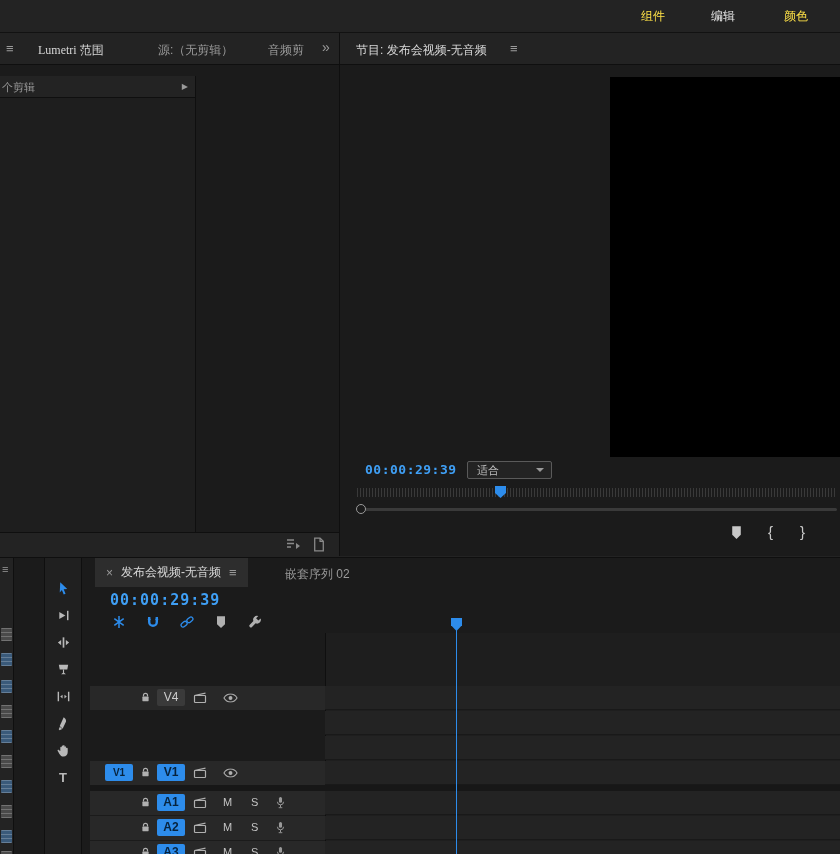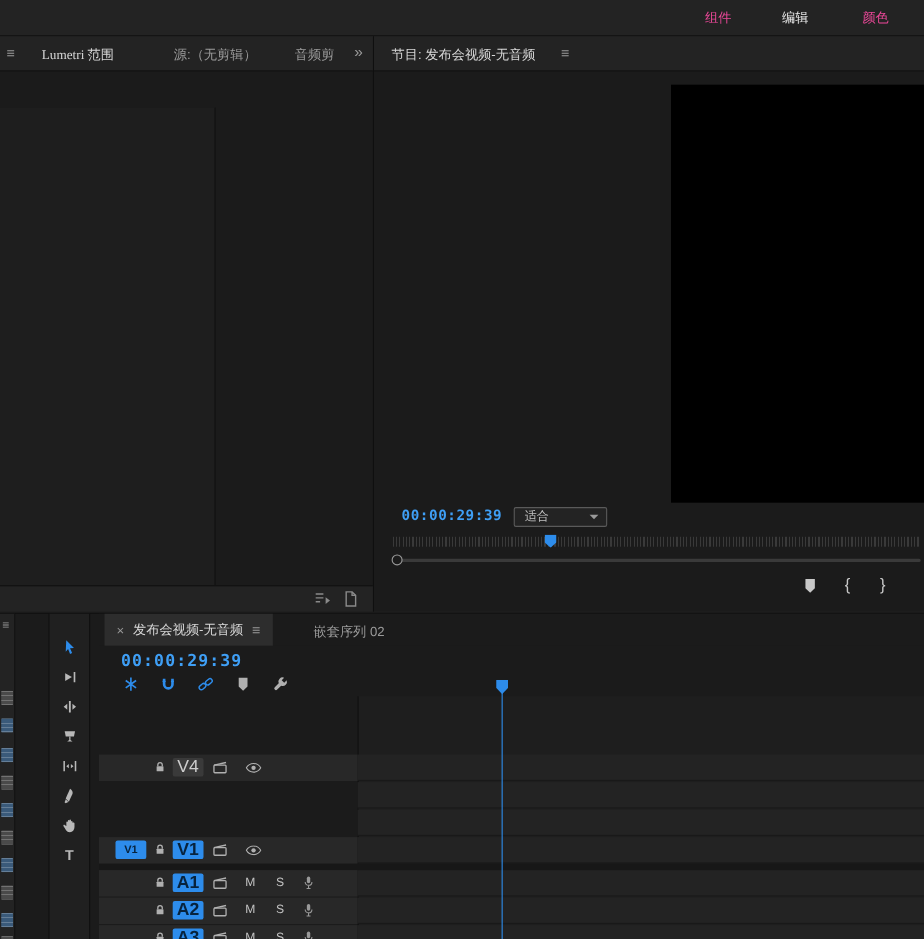--- a/index.html
+++ b/index.html
@@ -7,21 +7,21 @@
   .screen {
     position:relative; width:840px; height:854px; overflow:hidden;
     background:#232323; color:#c8c8c8;
     font-family:"Liberation Sans","DejaVu Sans",sans-serif; font-size:12px;
     user-select:none;
   }
   .mono { font-family:"DejaVu Sans Mono","Liberation Mono",monospace; }
 
   
   .top-bar { position:absolute; top:0; left:0; width:840px; height:33px; background:#232323; border-bottom:1px solid #121212; }
-  .ws-tab { position:absolute; top:8px; color:#ec4899; }
+  .ws-tab { position:absolute; top:8px; color:#fde047; }
   .ws-tab.active { color:#e9e9e9; }
 
   
   .left-panel { position:absolute; top:33px; left:0; width:340px; height:523px; background:#1b1b1b; border-right:1px solid #0f0f0f; }
   .lp-tabbar { position:absolute; top:0; left:0; right:0; height:32px; background:#232323; border-bottom:1px solid #0f0f0f; }
   .menu-glyph { color:#9a9a9a; font-size:13px; }
   .lp-menu { position:absolute; left:6px; top:8px; }
   .lp-tab { position:absolute; top:9px; color:#9a9a9a; white-space:nowrap; }
   .lp-tab.hot { color:#d8d8d8;font-family:Liberation Serif, serif; }
   .lp-overflow { position:absolute; left:322px; top:6px; color:#9a9a9a; font-size:14px; }
@@ -94,21 +94,21 @@
   .lanes-bg { position:absolute; left:235px; top:0; right:0; bottom:0; background:#1e1e1e; border-left:1px solid #0f0f0f; }
   .lrow { position:absolute; left:235px; right:0; height:24px; background:#232323; border-bottom:1px solid #191919; }
   .trow { position:absolute; left:0; width:235px; height:24px; background:#282828; }
   .av-div { position:absolute; left:0; right:0; top:152px; height:6px; background:#171717; }
 
   .lock { position:absolute; left:50px; top:6px; color:#b0b0b0; }
   .lock svg { width:11px; height:11px; display:block; }
   .srcpatch { position:absolute; left:15px; top:3px; width:28px; height:17px; border-radius:2px;
     background:#2d8ceb; color:#07233d; font-size:10px; font-weight:bold; text-align:center; line-height:17px; }
   .tname { position:absolute; left:67px; top:3px; width:28px; height:17px; border-radius:2px;
-    background:#3a3a3a; color:#cdcdcd; font-size:16px; text-align:center; line-height:17px; }
+    background:#3a3a3a; color:#cdcdcd; font-size:12px; text-align:center; line-height:17px; }
   .tname.on { background:#2d8ceb; color:#07233d; font-weight:bold; }
   .syncico { position:absolute; left:103px; top:6px; color:#b0b0b0; }
   .syncico svg { width:14px; height:12px; display:block; }
   .eyeico { position:absolute; left:133px; top:7px; color:#b0b0b0; }
   .eyeico svg { width:15px; height:10px; display:block; }
   .mbtn { position:absolute; left:133px; top:5px; font-size:11px; color:#c4c4c4; }
   .sbtn { position:absolute; left:161px; top:5px; font-size:11px; color:#c4c4c4; }
   .micico { position:absolute; left:186px; top:5px; color:#9a9a9a; }
   .micico svg { width:9px; height:13px; display:block; }
 
@@ -200,20 +200,24 @@
     <span class="ws-tab" style="left:784px">颜色</span>
   </header>
 
   <section class="left-panel">
     <div class="lp-tabbar">
       <span class="menu-glyph lp-menu">≡</span>
       <span class="lp-tab hot" style="left:38px">Lumetri 范围</span>
       <span class="lp-tab" style="left:158px">源:（无剪辑）</span>
       <span class="lp-tab" style="left:268px">音频剪</span>
       <span class="lp-overflow">»</span>
+    </div>
+    <div class="clips-row">
+      <span class="clips-label">个剪辑</span>
+      <span class="clips-disclosure">▶</span>
     </div>
     <div class="bin-area"></div>
     <div class="lp-bottom">
       <span class="lp-bot-ic" style="right:38px">
           <svg viewBox="0 0 16 14">
             <use href="#i-auto"></use>
           </svg>
         </span>
       <span class="lp-bot-ic" style="right:12px">
           <svg viewBox="0 0 14 14">

